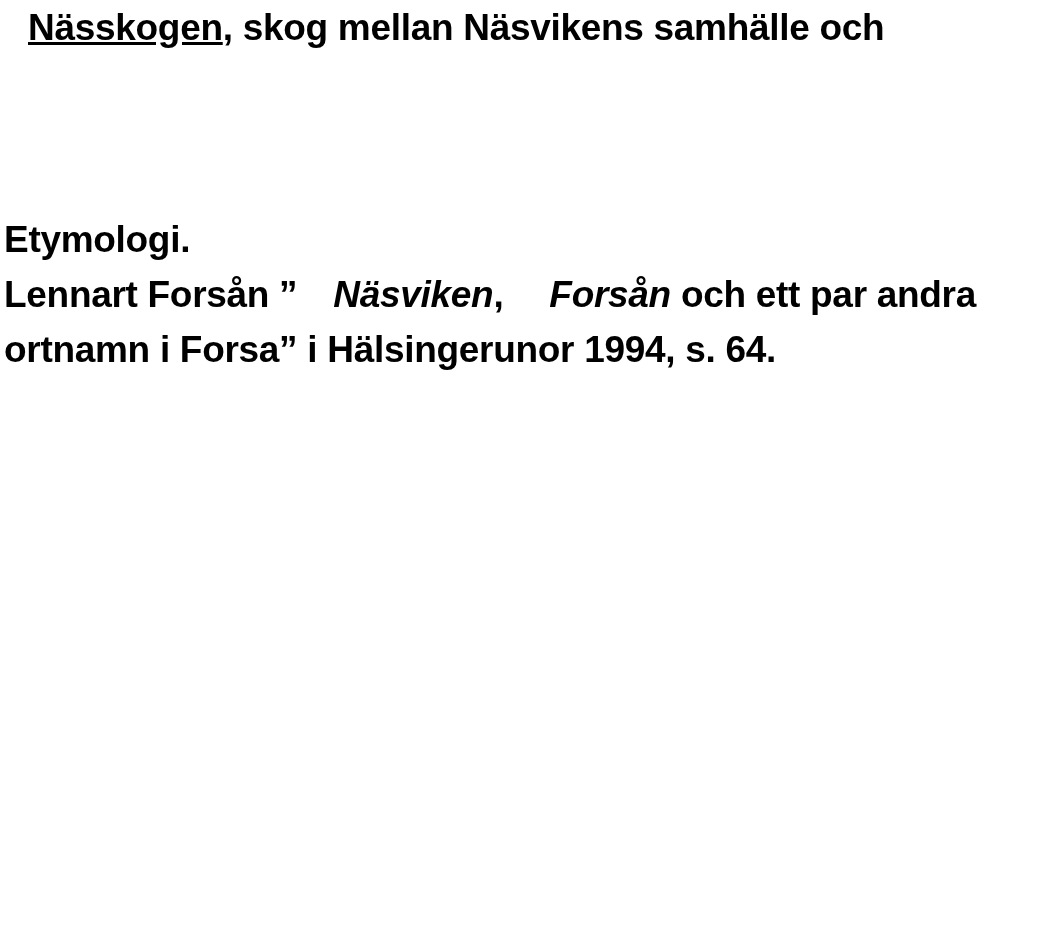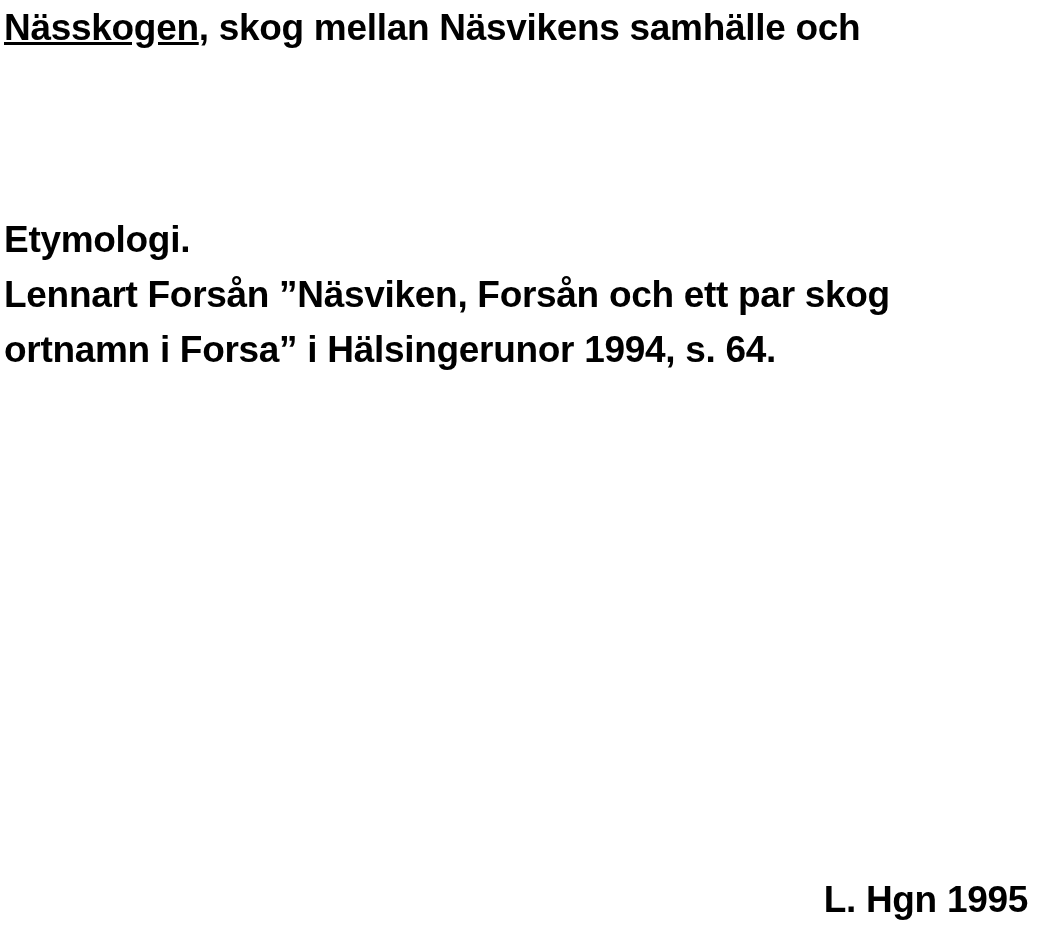--- a/index.html
+++ b/index.html
@@ -21,38 +21,41 @@
     left: 4px;
     top: 0px;
     width: 1060px;
     font-size: 37px;
     font-weight: bold;
     line-height: 55px;
     letter-spacing: -0.3px;
   }
   .headword-block .line {
     white-space: nowrap;
+    margin-left: 24px;
   }
   .headword {
     text-decoration: underline;
   }
   .etymology-block {
     position: absolute;
     left: 4px;
     top: 212px;
     width: 1064px;
     font-size: 37px;
     font-weight: bold;
     line-height: 55px;
     letter-spacing: -0.3px;
   }
   .etymology-block .line {
     white-space: nowrap;
   }
   .ital {
+    font-style: italic;
+    margin-left: 36px;
   }
   .signature {
     position: absolute;
     right: 36px;
     top: 878px;
     font-size: 37px;
     font-weight: bold;
     line-height: 44px;
     letter-spacing: -0.3px;
     white-space: nowrap;
@@ -62,19 +65,18 @@
 <body>
 
 <div class="page">
 
   <div class="headword-block">
     <div class="line"><span class="headword">Nässkogen</span><span>, skog mellan Näsvikens samhälle och</span></div>
   </div>
 
   <div class="etymology-block">
     <div class="line">Etymologi.</div>
-    <div class="line"><span>Lennart Forsån ”</span><span class="ital">Näsviken</span><span>, </span><span class="ital">Forsån</span><span> och ett par skog</span></div>
+    <div class="line"><span>Lennart Forsån ”</span><span class="ital">Näsviken</span><span>, </span><span class="ital">Forsån</span><span> och ett par andra</span></div>
     <div class="line">ortnamn i Forsa” i Hälsingerunor 1994, s. 64.</div>
   </div>
 
-  <div class="signature">L. Hgn 1995</div>
 
 </div>
 
 </body></html>

